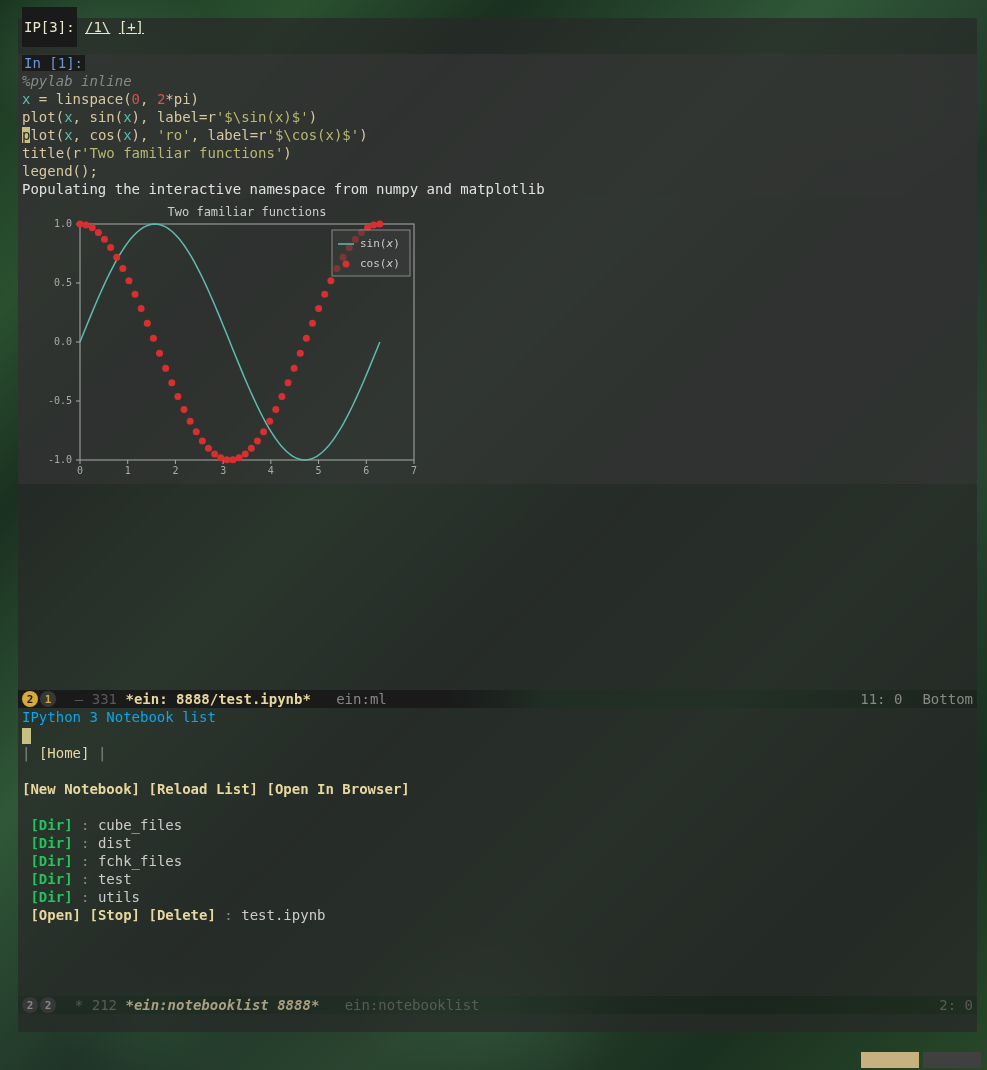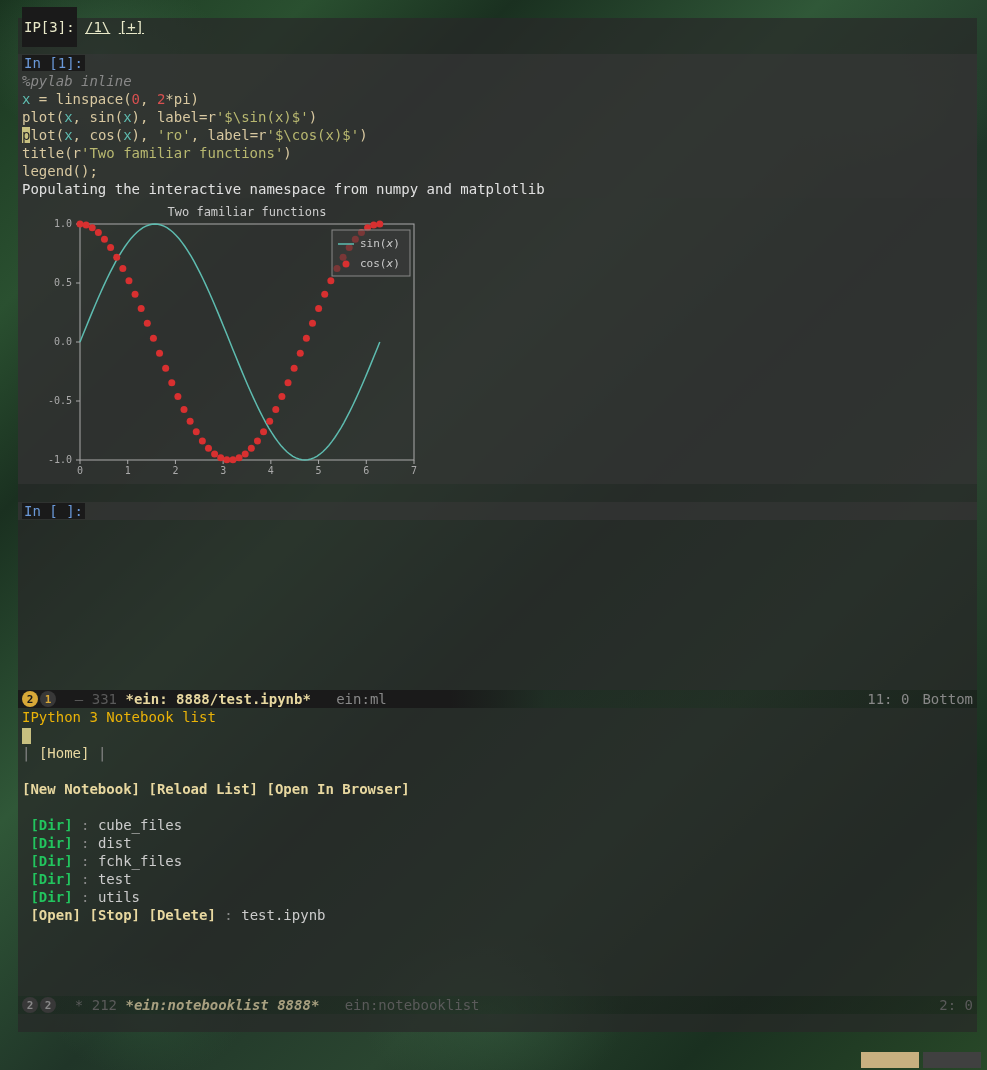--- a/index.html
+++ b/index.html
@@ -69,27 +69,27 @@
     font-size: 14px;
     position:relative;
   }
   .modeline .circ { display:inline-flex; width:16px; height:16px; border-radius:50%; align-items:center; justify-content:center; font-size:11px; font-weight:bold; margin-right:2px;}
   .circ-y { background:#d8a838; color:#1a1a1a; }
   .circ-k { background:#383838; color:#d8a838; }
   .circ-g { background:#383838; color:#888; }
   .modeline .dim { color:#5a5a5a; }
   .modeline .buf { color:#e8d8a0; font-weight:bold;}
   .modeline .mode { color:#888; }
-  .modeline .right { margin-left:auto; display:flex; gap:13px; }
+  .modeline .right { margin-left:auto; display:flex; gap:20px; }
   .list-pane { background: rgba(40,40,40,0.72); color:#ccc; height: 288px; padding: 0 4px; line-height:18px;}
   .list-pane .sep { color:#888; }
   .list-pane .btn { color:#e8d8a0; font-weight:bold; }
   .list-pane .dir { color:#22c55e; font-weight:bold; }
   .list-pane .home { color:#e8d8a0; font-weight:normal; }
-  .list-pane .title { color:#eab308; }
+  .list-pane .title { color:#0ea5e9; }
   .cursor { background:#c8c080; display:inline-block; width:9px; height:16px; vertical-align:middle;}
   .taskbar {
     position:absolute; bottom:0; right:0; height:20px; display:flex; gap:4px; padding:2px 6px;
   }
   .taskbar .tb { width:58px; height:16px; background:#c8b080; }
   .taskbar .tb.g { background:#404040; }
   pre { font-family: inherit; white-space: pre; }
 </style>
 </head>
 <body>
@@ -197,24 +197,20 @@
           <circle cx="351.68006530612246" cy="22.968561198231235" r="3.5" fill="#d83030"></circle>
           <circle cx="357.79839999999996" cy="22.000000012736855" r="3.5" fill="#d83030"></circle>
           <rect x="310" y="28" width="78" height="46" fill="rgba(60,60,60,0.6)" stroke="#888"></rect>
           <line x1="316" y1="42" x2="332" y2="42" stroke="#5ebcb0" stroke-width="1.5"></line>
           <text x="338" y="45" fill="#ccc" font-size="11">sin(<tspan font-style="italic">x</tspan>)</text>
           <circle cx="324" cy="62" r="3.5" fill="#d83030"></circle>
           <text x="338" y="65" fill="#ccc" font-size="11">cos(<tspan font-style="italic">x</tspan>)</text>
         </svg>
     </div>
     <div style="height:18px"></div>
-    <div class="cell-block">
-      <pre><span class="c-prompt">In [ ]:</span>
-</pre>
-    </div>
   </div>
 
   <div class="modeline">
     <span class="circ circ-y">2</span>
     <span class="circ circ-k">1</span>
     &nbsp;&nbsp;<span class="dim">– 331</span>&nbsp;
     <span class="buf">*ein: 8888/test.ipynb*</span>
     &nbsp;&nbsp;&nbsp;<span class="mode">ein:ml</span>
     <span class="right">
       <span>11: 0</span>

